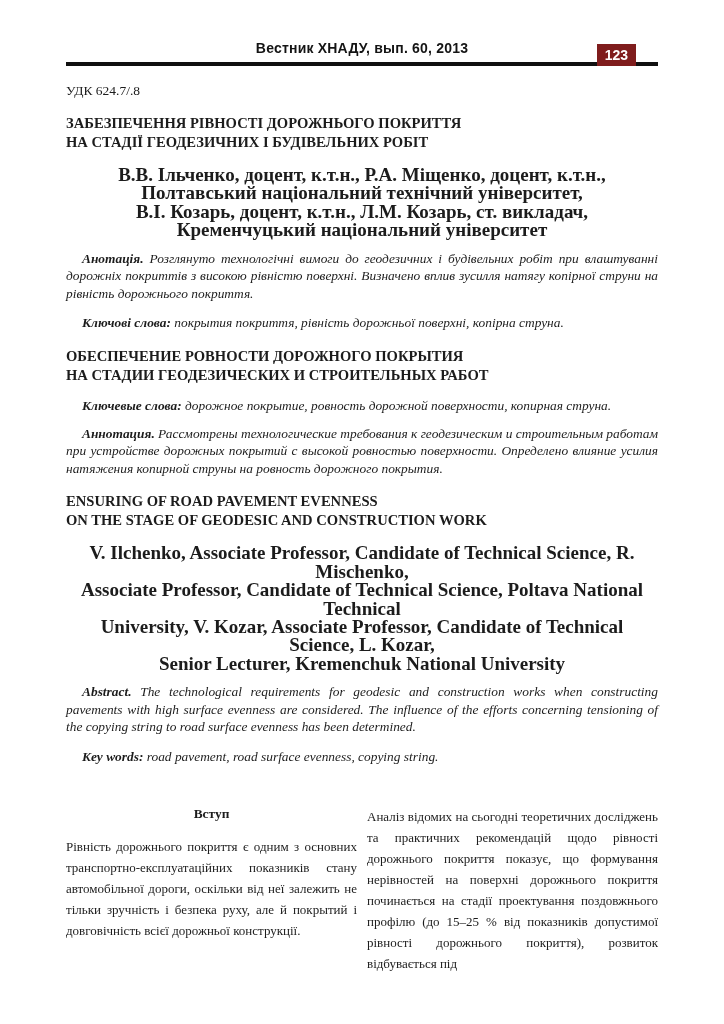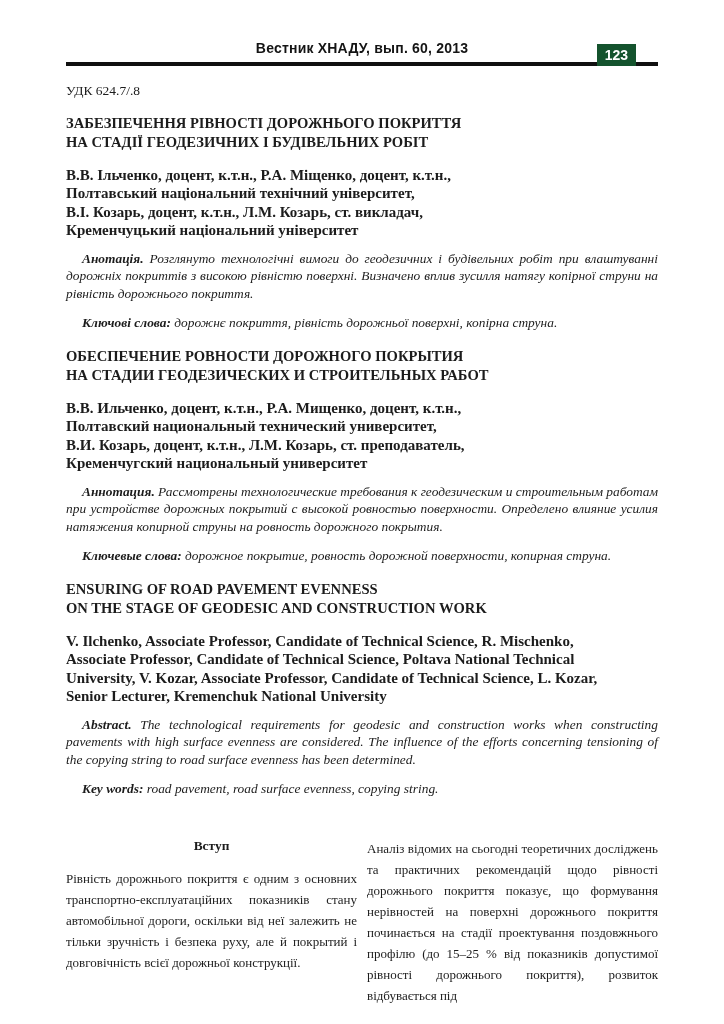--- a/index.html
+++ b/index.html
@@ -24,36 +24,36 @@
   }
   .journal {
     font-family: "Liberation Sans", "DejaVu Sans", sans-serif;
     font-weight: bold; font-size: 14px; letter-spacing: 0.2px;
     color: #141414;
   }
   .pagebox {
     position: absolute; right: 22px; bottom: -4px;
     font-family: "Liberation Sans", "DejaVu Sans", sans-serif;
     font-weight: bold; font-size: 14px; line-height: 1;
-    color: #ffffff; background: #14532d;
+    color: #ffffff; background: #7f1d1d;
     padding: 4px 8px 4px 8px;
   }
 
   
   .udk { margin-top: 17px; font-size: 13.5px; }
 
   .title {
     margin-top: 15px;
     font-size: 14.6px; line-height: 19px; font-weight: bold;
     text-align: left; white-space: pre-line;
   }
   .authors {
     margin-top: 14px;
-    font-size: 15px; line-height: 18.4px; font-weight: bold;
-    white-space: pre-line;
+    font-size: 19px; line-height: 18.4px; font-weight: bold;
+    text-align: center; white-space: pre-line;
   }
   .abstract {
     margin-top: 10px;
     font-size: 13.4px; line-height: 17.6px;
     font-style: italic; text-align: justify; text-indent: 16px;
   }
   .abstract .ablabel { font-weight: bold; }
   .kw { margin-top: 12px; }
 
   
@@ -83,32 +83,28 @@
 
   <div class="title">ЗАБЕЗПЕЧЕННЯ РІВНОСТІ ДОРОЖНЬОГО ПОКРИТТЯ
 НА СТАДІЇ ГЕОДЕЗИЧНИХ І БУДІВЕЛЬНИХ РОБІТ</div>
   <div class="authors">В.В. Ільченко, доцент, к.т.н., Р.А. Міщенко, доцент, к.т.н.,
 Полтавський національний технічний університет,
 В.І. Козарь, доцент, к.т.н., Л.М. Козарь, ст. викладач,
 Кременчуцький національний університет</div>
   <p class="abstract"><b class="ablabel">Анотація.</b>
     <span>Розглянуто технологічні вимоги до геодезичних і будівельних робіт при влаштуванні дорожніх покриттів з високою рівністю поверхні. Визначено вплив зусилля натягу копірної струни на рівність дорожнього покриття.</span></p>
   <p class="abstract kw"><b class="ablabel">Ключові слова:</b>
-    <span>дорожнє покриття, рівність дорожньої поверхні, копірна струна.</span></p>
+    <span>покрытия покриття, рівність дорожньої поверхні, копірна струна.</span></p>
 
   <div class="title">ОБЕСПЕЧЕНИЕ РОВНОСТИ ДОРОЖНОГО ПОКРЫТИЯ
 НА СТАДИИ ГЕОДЕЗИЧЕСКИХ И СТРОИТЕЛЬНЫХ РАБОТ</div>
-  <div class="authors">В.В. Ильченко, доцент, к.т.н., Р.А. Мищенко, доцент, к.т.н.,
-Полтавский национальный технический университет,
-В.И. Козарь, доцент, к.т.н., Л.М. Козарь, ст. преподаватель,
-Кременчугский национальный университет</div>
+  <p class="abstract kw"><b class="ablabel">Ключевые слова:</b>
+    <span>дорожное покрытие, ровность дорожной поверхности, копирная струна.</span></p>
   <p class="abstract"><b class="ablabel">Аннотация.</b>
     <span>Рассмотрены технологические требования к геодезическим и строительным работам при устройстве дорожных покрытий с высокой ровностью поверхности. Определено влияние усилия натяжения копирной струны на ровность дорожного покрытия.</span></p>
-  <p class="abstract kw"><b class="ablabel">Ключевые слова:</b>
-    <span>дорожное покрытие, ровность дорожной поверхности, копирная струна.</span></p>
 
   <div class="title">ENSURING OF ROAD PAVEMENT EVENNESS
 ON THE STAGE OF GEODESIC AND CONSTRUCTION WORK</div>
   <div class="authors">V. Ilchenko, Associate Professor, Candidate of Technical Science, R. Mischenko,
 Associate Professor, Candidate of Technical Science, Poltava National Technical
 University, V. Kozar, Associate Professor, Candidate of Technical Science, L. Kozar,
 Senior Lecturer, Kremenchuk National University</div>
   <p class="abstract"><b class="ablabel">Abstract.</b>
     <span>The technological requirements for geodesic and construction works when constructing pavements with high surface evenness are considered. The influence of the efforts concerning tensioning of the copying string to road surface evenness has been determined.</span></p>
   <p class="abstract kw"><b class="ablabel">Key words:</b>

